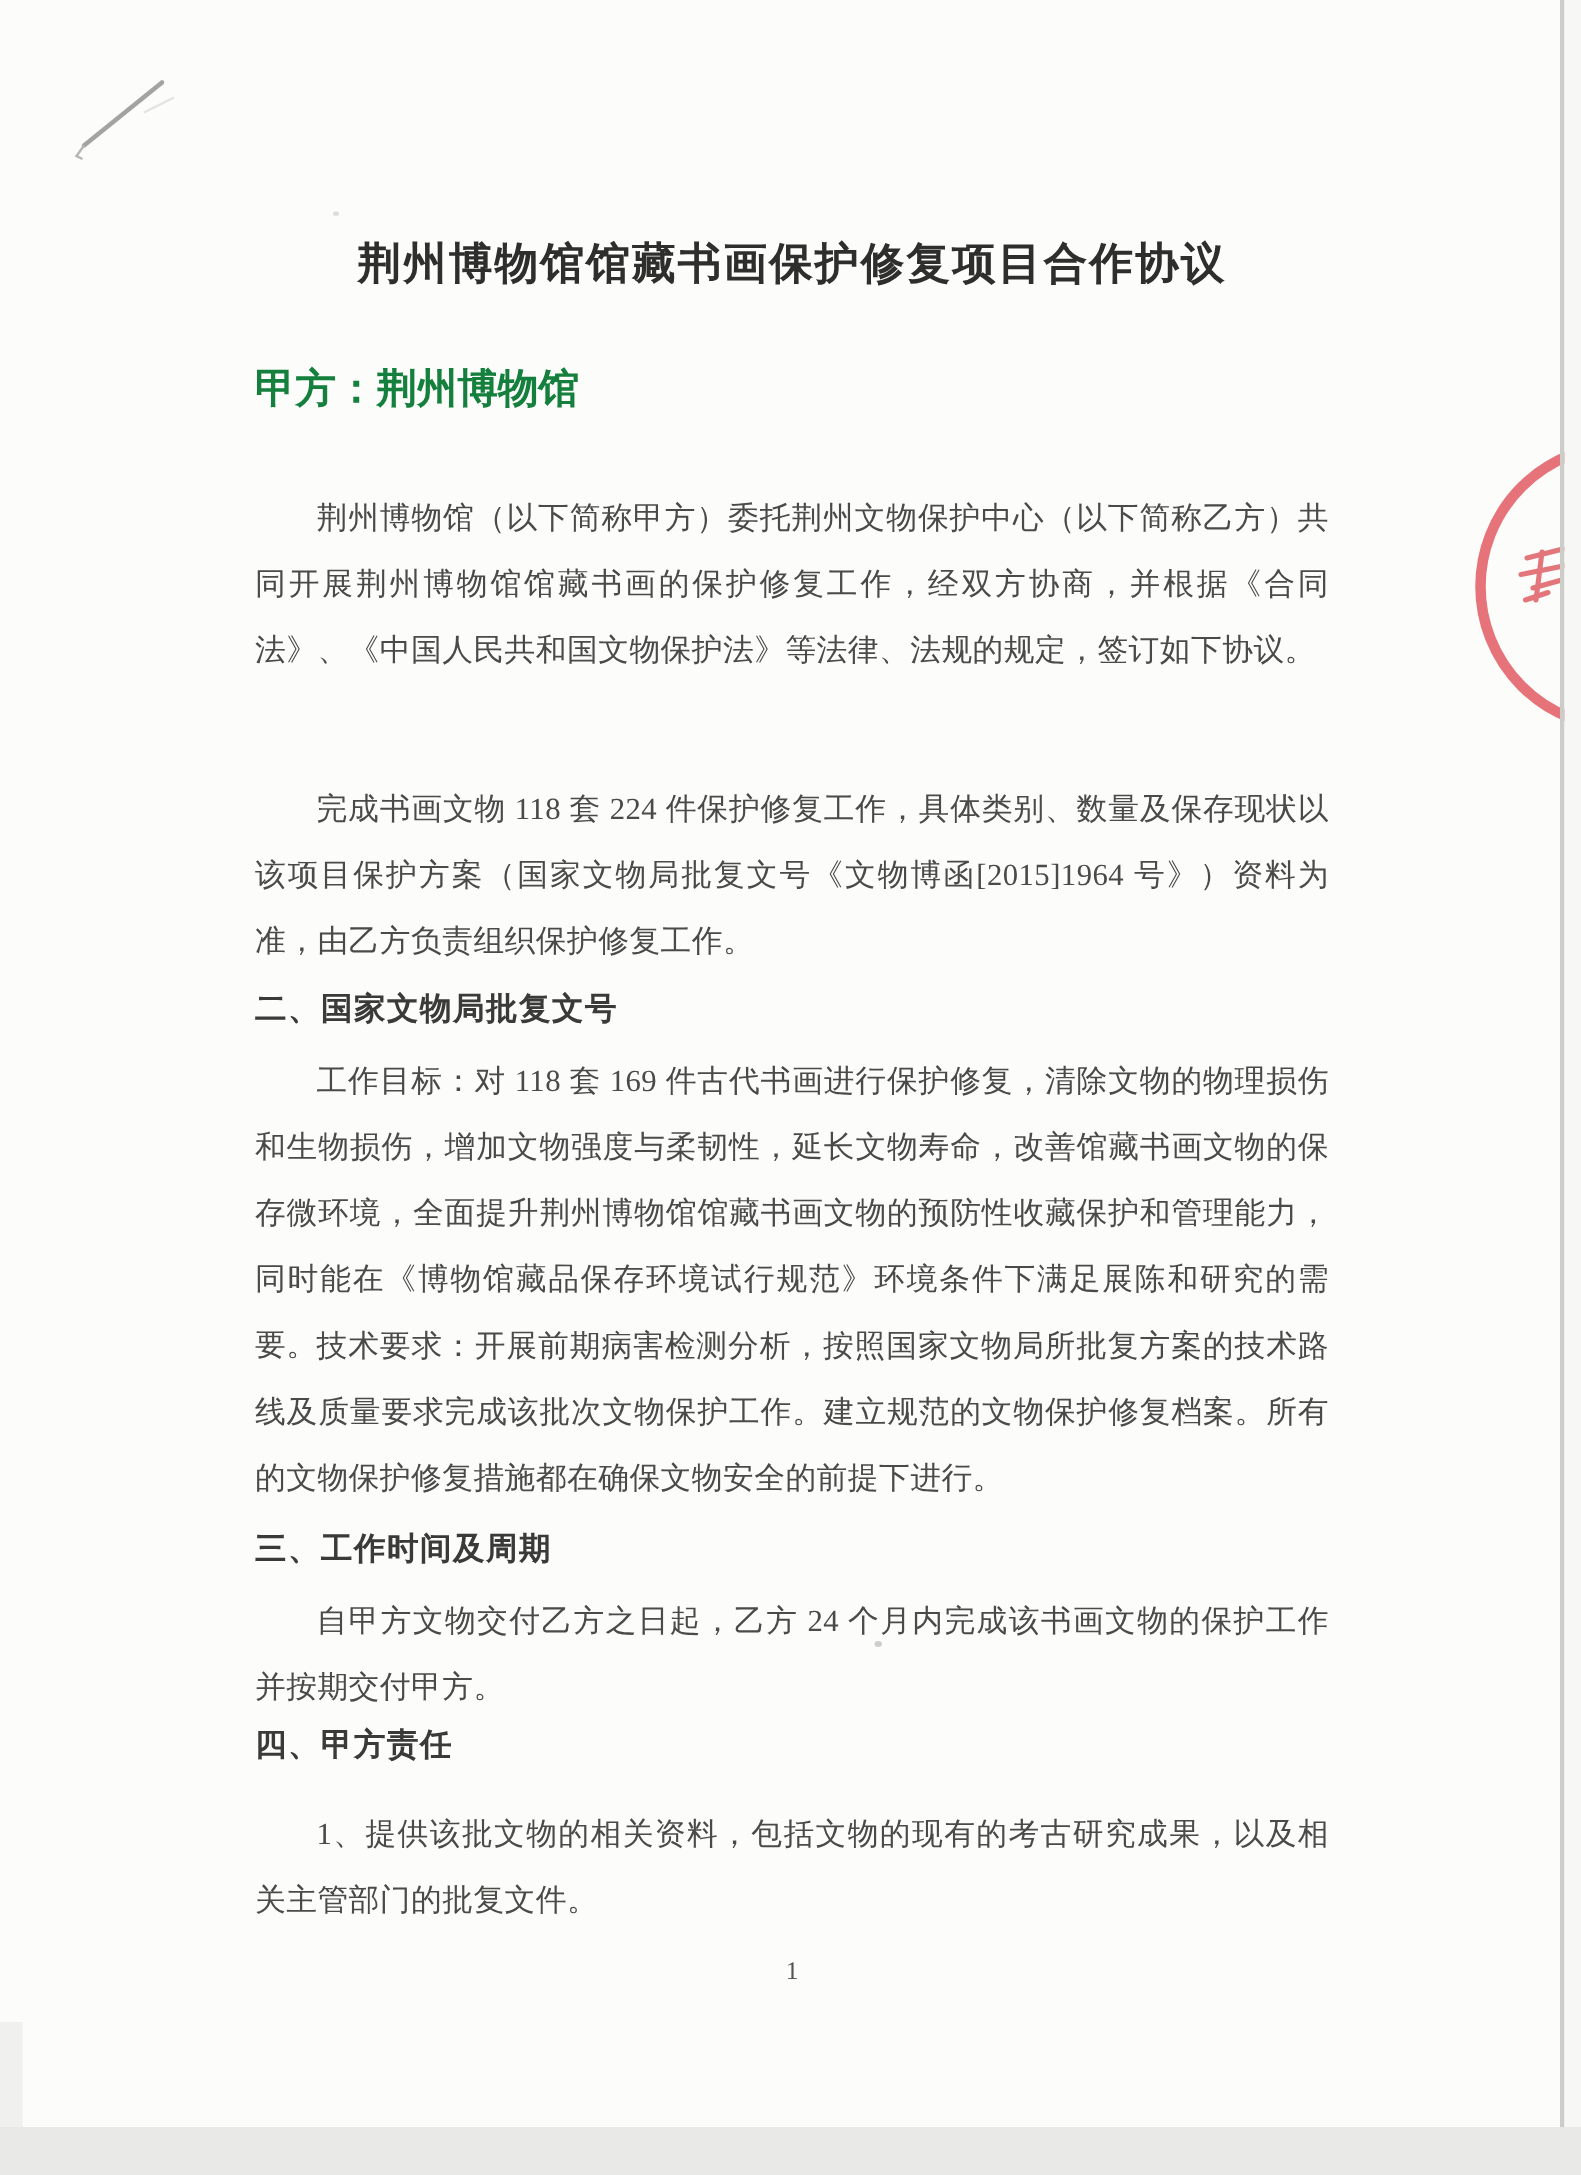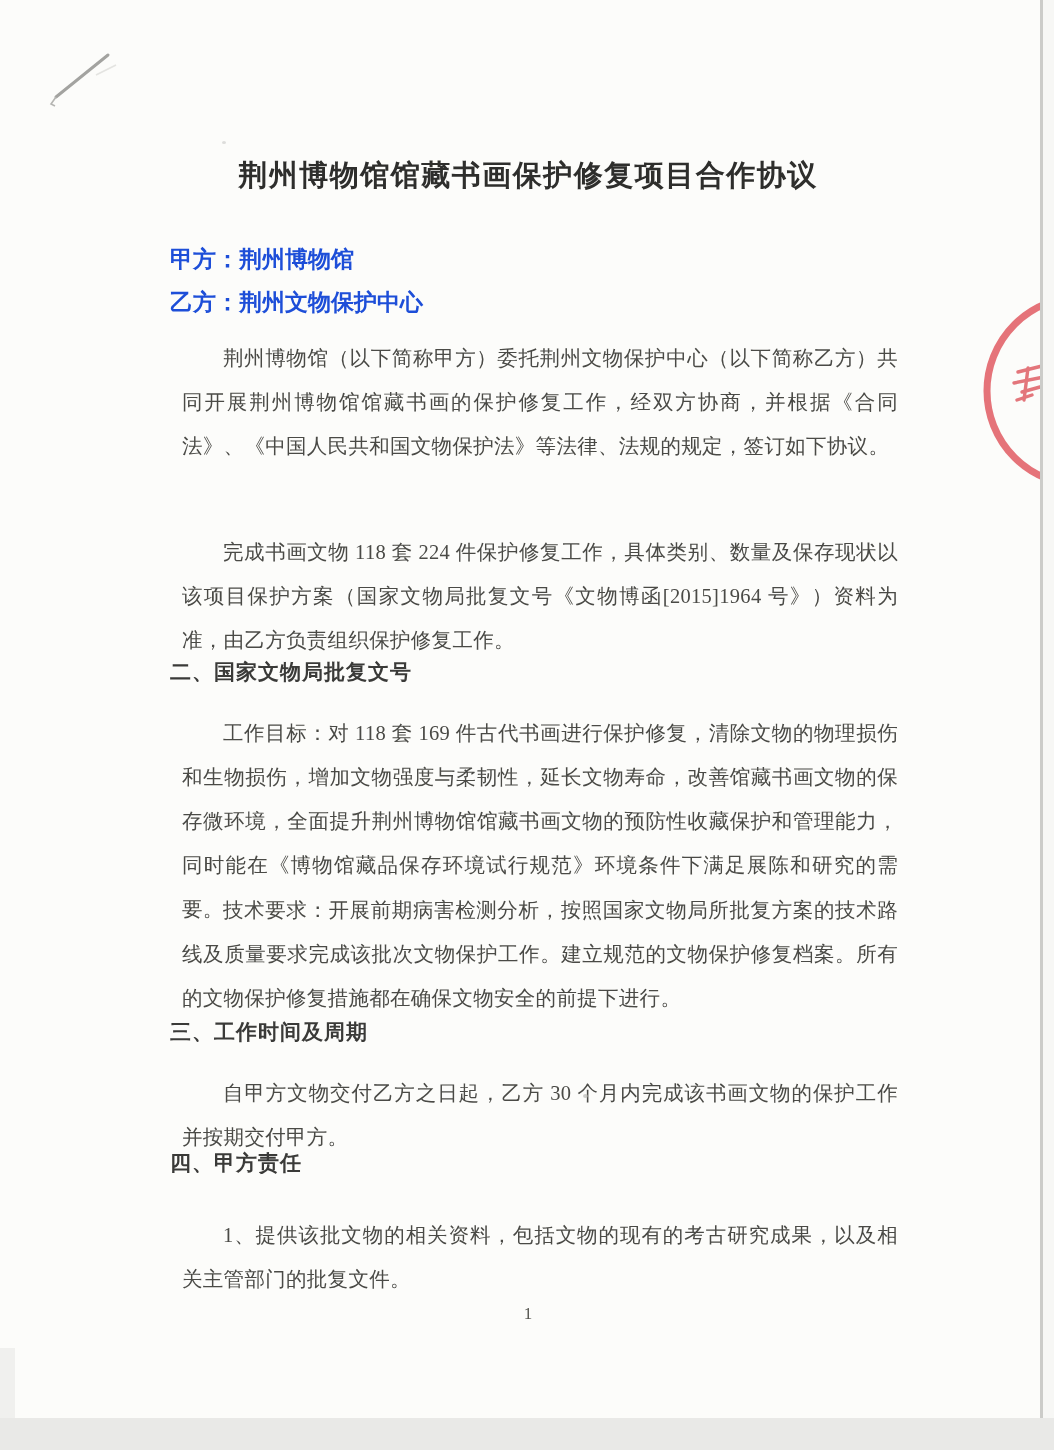--- a/index.html
+++ b/index.html
@@ -17,28 +17,28 @@
     top:156px;left:170px;width:716px;
     text-align:center;
     font-size:29px;font-weight:700;letter-spacing:1.5px;
     color:#2e2e2c;
     font-family:"Liberation Serif","DejaVu Serif",serif;
     margin:0;
   }
   .parties{
     top:238px;left:170px;width:716px;
     font-family:"Liberation Sans","DejaVu Sans",sans-serif;
-    font-size:23px;font-weight:700;color:#1d4ed8;
+    font-size:27px;font-weight:700;color:#15803d;
   }
   .parties p{margin:0;line-height:43px;}
   .body{
     font-size:20.5px;line-height:44px;
     color:#4a4a46;text-align:justify;
     letter-spacing:0.3px;
-    margin:12px;
+    margin:0;
   }
   .indent{text-indent:2em;}
   .h-sec{
     font-family:"Liberation Sans","DejaVu Sans",sans-serif;
     font-size:21px;font-weight:700;color:#3a3a38;
     margin:0;letter-spacing:1px;
   }
   .w{left:170px;width:716px;}
   .hx{left:170px;}
   .pos-intro{top:324px;}
@@ -73,33 +73,32 @@
   <svg class="abs pencil-svg" width="100" height="80" viewBox="0 0 100 80">
     <path d="M18 57 L70 15" stroke="#a3a3a0" stroke-width="3" fill="none" stroke-linecap="round"></path>
     <path d="M18 57 L13 64 L17 66" stroke="#b5b5b2" stroke-width="1.6" fill="none"></path>
     <path d="M58 35 L78 25" stroke="#d2d2cf" stroke-width="1.4" fill="none" opacity="0.6"></path>
   </svg>
 
   <h1 class="abs title">荆州博物馆馆藏书画保护修复项目合作协议</h1>
 
   <div class="abs parties">
     <p>甲方：荆州博物馆</p>
-    <p>乙方：荆州文物保护中心</p>
   </div>
 
   <p class="abs body indent w pos-intro">荆州博物馆（以下简称甲方）委托荆州文物保护中心（以下简称乙方）共同开展荆州博物馆馆藏书画的保护修复工作，经双方协商，并根据《合同法》、《中国人民共和国文物保护法》等法律、法规的规定，签订如下协议。</p>
 
   <p class="abs body indent w pos-p1">完成书画文物 118 套 224 件保护修复工作，具体类别、数量及保存现状以该项目保护方案（国家文物局批复文号《文物博函[2015]1964 号》）资料为准，由乙方负责组织保护修复工作。</p>
 
   <h2 class="abs h-sec hx pos-h2">二、国家文物局批复文号</h2>
   <p class="abs body indent w pos-p2a">工作目标：对 118 套 169 件古代书画进行保护修复，清除文物的物理损伤和生物损伤，增加文物强度与柔韧性，延长文物寿命，改善馆藏书画文物的保存微环境，全面提升荆州博物馆馆藏书画文物的预防性收藏保护和管理能力，同时能在《博物馆藏品保存环境试行规范》环境条件下满足展陈和研究的需要。</p>
   <p class="abs body indent w pos-p2b">技术要求：开展前期病害检测分析，按照国家文物局所批复方案的技术路线及质量要求完成该批次文物保护工作。建立规范的文物保护修复档案。所有的文物保护修复措施都在确保文物安全的前提下进行。</p>
 
   <h2 class="abs h-sec hx pos-h3">三、工作时间及周期</h2>
-  <p class="abs body indent w pos-p3">自甲方文物交付乙方之日起，乙方 30 个月内完成该书画文物的保护工作并按期交付甲方。</p>
+  <p class="abs body indent w pos-p3">自甲方文物交付乙方之日起，乙方 24 个月内完成该书画文物的保护工作并按期交付甲方。</p>
 
   <h2 class="abs h-sec hx pos-h4">四、甲方责任</h2>
   <p class="abs body indent w pos-p4">1、提供该批文物的相关资料，包括文物的现有的考古研究成果，以及相关主管部门的批复文件。</p>
 
   <div class="abs pageno">1</div>
 
   <svg class="abs stamp-svg" width="74" height="212" viewBox="0 0 74 212">
     <circle cx="101" cy="103" r="94" fill="none" stroke="#e05a62" stroke-width="7" opacity="0.85"></circle>
     <g stroke="#df5f66" stroke-width="3.4" stroke-linecap="round" opacity="0.85">
       <path d="M38 84 L62 78"></path>

